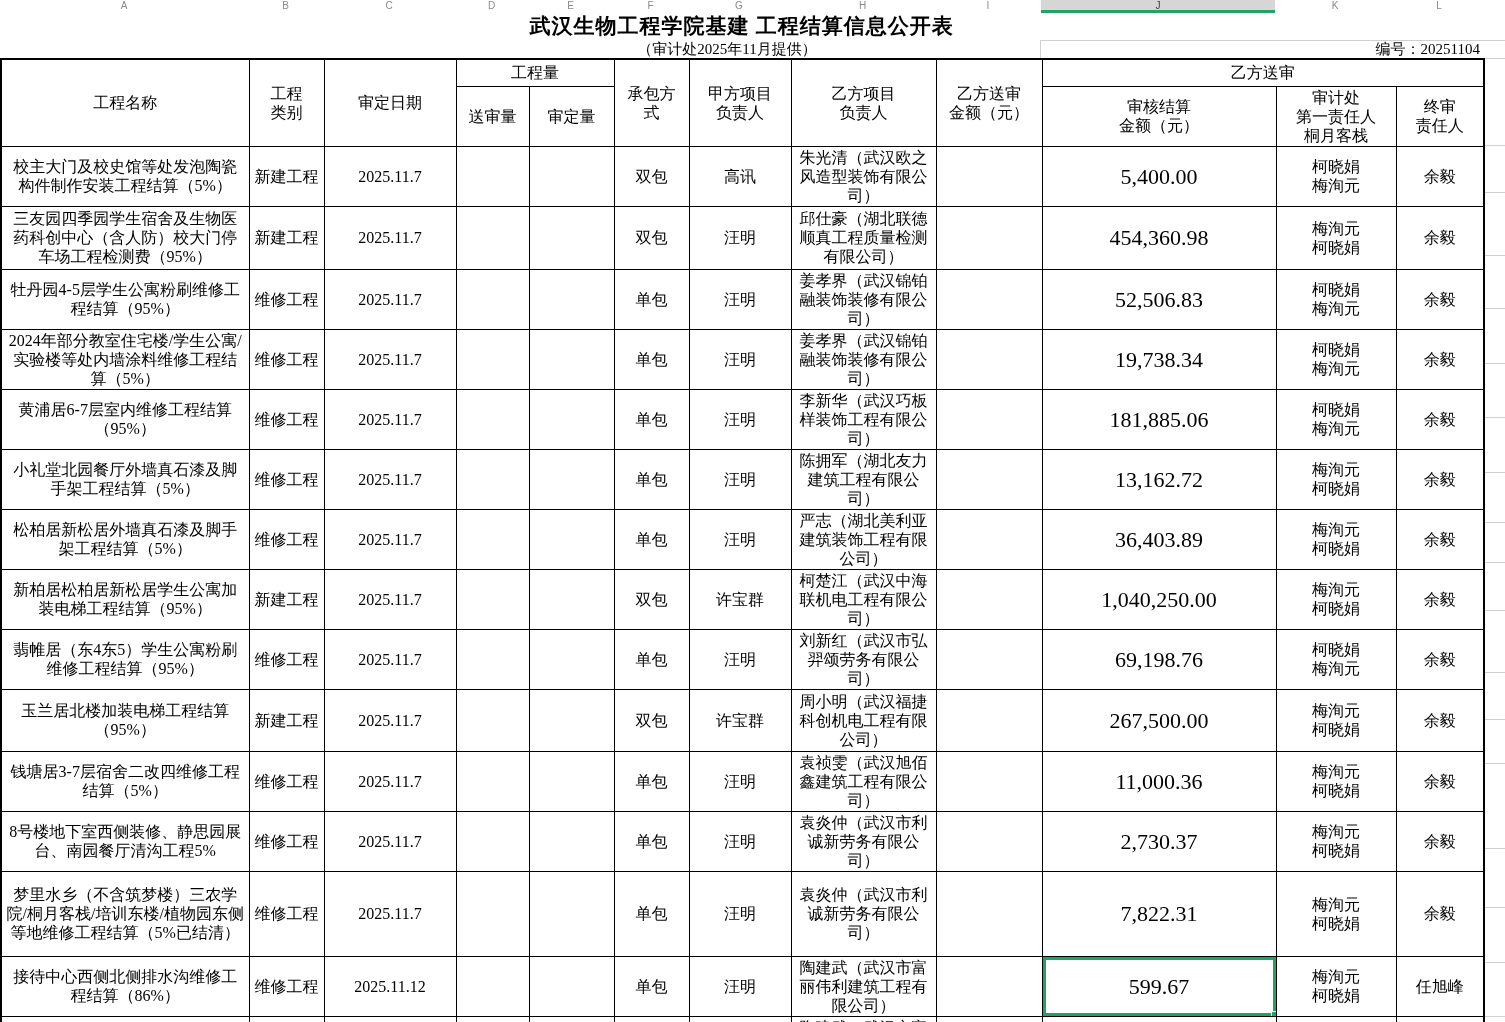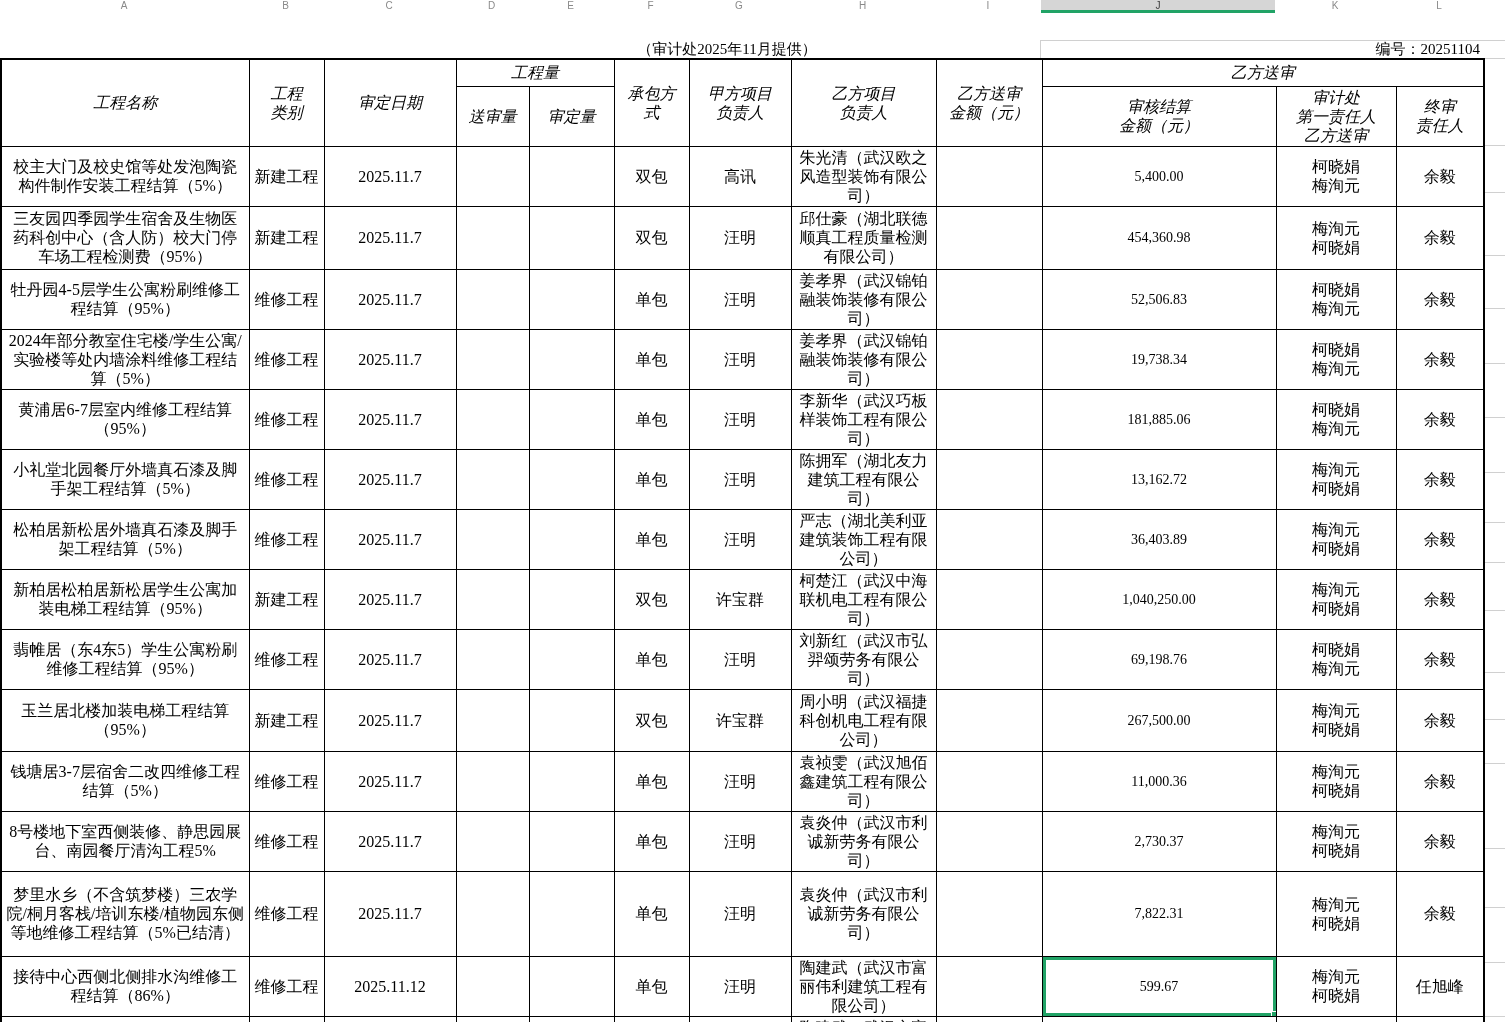--- a/index.html
+++ b/index.html
@@ -17,24 +17,24 @@
             font-size:21px;font-weight:bold;line-height:30px;letter-spacing:1px;}
   .subtitlebar{position:absolute;top:40px;left:0;width:1454px;height:18px;text-align:center;
                font-size:15px;line-height:18px;}
   .docnum{position:absolute;top:40px;right:25px;height:18px;font-size:15px;line-height:19px;text-align:right;}
 
   
   table.grid{position:absolute;top:58px;left:0;width:1483px;border-collapse:collapse;
              table-layout:fixed;border:2px solid #000;font-size:16px;line-height:19px;}
   table.grid th,table.grid td{border:1px solid #000;padding:1px 4px;vertical-align:middle;
              overflow:hidden;text-align:center;font-weight:normal;}
-  table.grid th{white-space:pre-line;font-style:italic;}
+  table.grid th{white-space:pre-line;}
   thead tr.group{height:27px;}
   thead tr.sub{height:60px;}
-  td.cell-amount{text-align:right;padding-right:9px;font-size:14px;}
+  td.cell-amount{text-align:right;padding-right:9px;font-size:22px;}
   td.cell-auditors{white-space:pre-line;}
   td.cell-date{font-size:16px;}
   td.cell-pb{padding:1px 6px;}
 
   
   tbody tr:nth-child(1){height:47px;}  tbody tr:nth-child(2){height:63px;}
   tbody tr:nth-child(3){height:53px;}  tbody tr:nth-child(4){height:55px;}
   tbody tr:nth-child(5){height:54px;}  tbody tr:nth-child(6){height:55px;}
   tbody tr:nth-child(7){height:50px;}  tbody tr:nth-child(8){height:40px;}
   tbody tr:nth-child(9){height:48px;}  tbody tr:nth-child(10){height:62px;}
@@ -65,20 +65,21 @@
     <div class="cl" style="width:85px">E</div>
     <div class="cl" style="width:75px">F</div>
     <div class="cl" style="width:102px">G</div>
     <div class="cl" style="width:145px">H</div>
     <div class="cl" style="width:106px">I</div>
     <div class="cl sel" style="width:234px">J</div>
     <div class="cl" style="width:120px">K</div>
     <div class="cl" style="width:88px">L</div>
   </div>
 
+  <div class="titlebar">武汉生物工程学院基建 工程结算信息公开表</div>
   <div class="subtitlebar">（审计处2025年11月提供）</div>
   <div class="docnum">编号：20251104</div>
 
   <div class="gl-long"></div>
   <div class="glv"></div>
   <div class="gl" style="top:58px"></div>
   <div class="gl" style="top:145px"></div>
   <div class="gl" style="top:192px"></div>
   <div class="gl" style="top:255px"></div>
   <div class="gl" style="top:308px"></div>
@@ -128,21 +129,21 @@
 金额（元）</th>
         <th colspan="3">乙方送审</th>
       </tr>
       <tr class="sub">
         <th>送审量</th>
         <th>审定量</th>
         <th>审核结算
 金额（元）</th>
         <th>审计处
 第一责任人
-乙方送审</th>
+桐月客栈</th>
         <th>终审
 责任人</th>
       </tr>
     </thead>
     <tbody>
       <tr>
         <td class="cell-name">校主大门及校史馆等处发泡陶瓷构件制作安装工程结算（5%）</td>
         <td>新建工程</td>
         <td class="cell-date">2025.11.7</td>
         <td></td>

